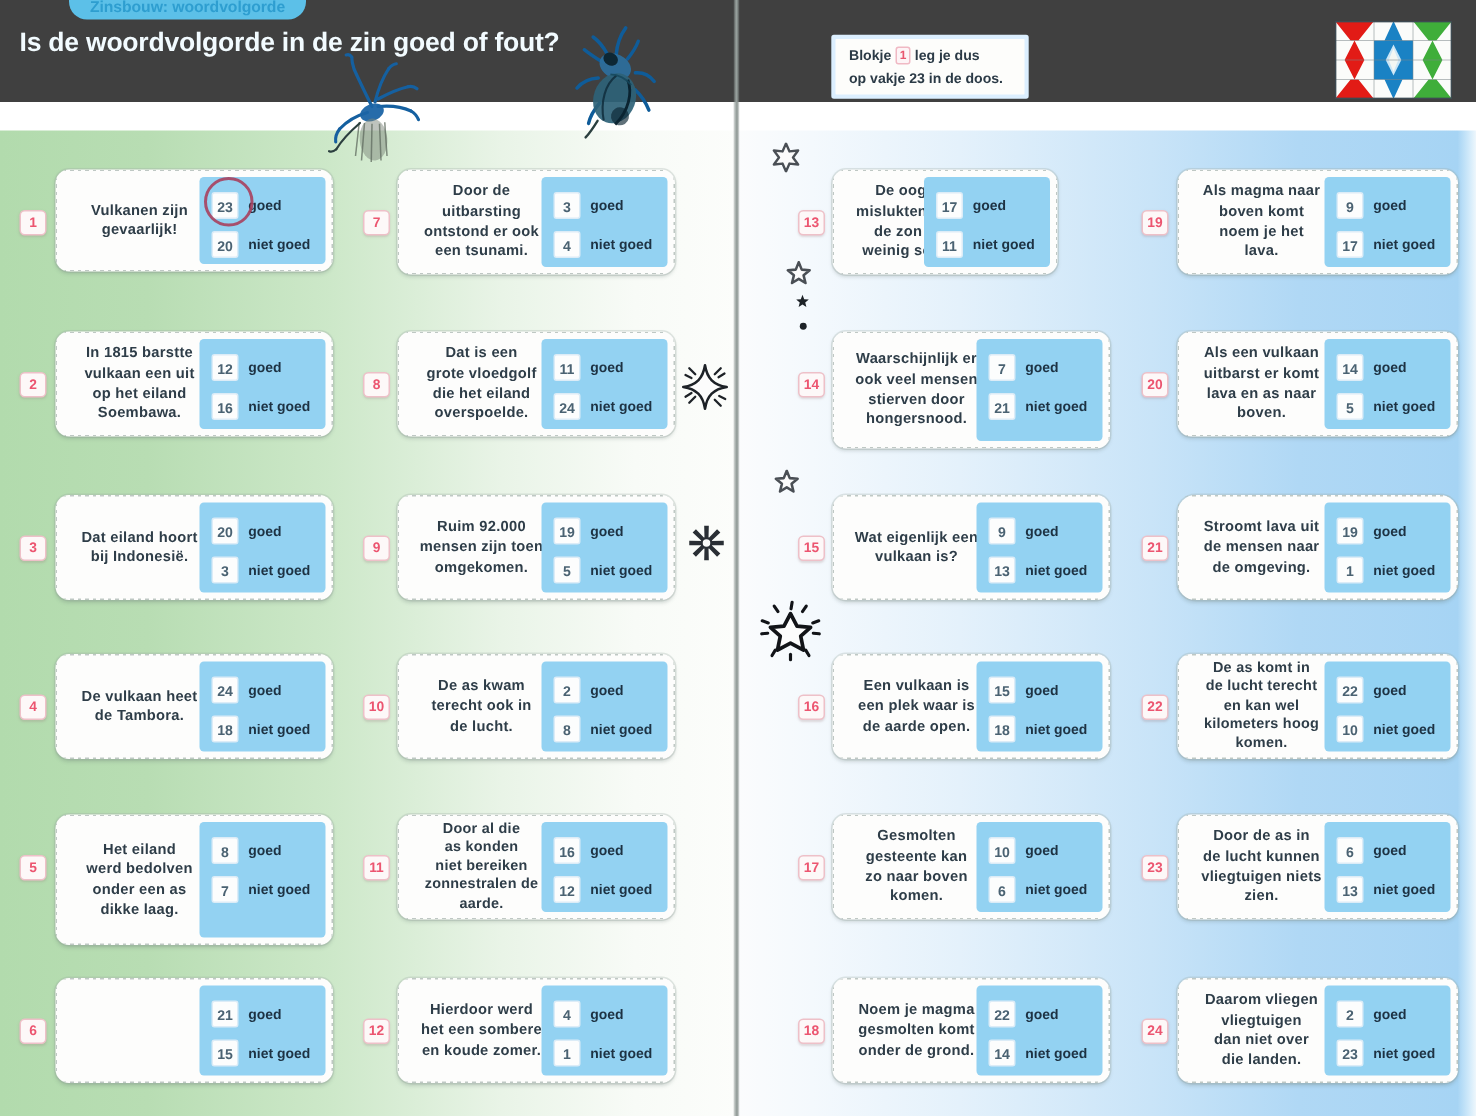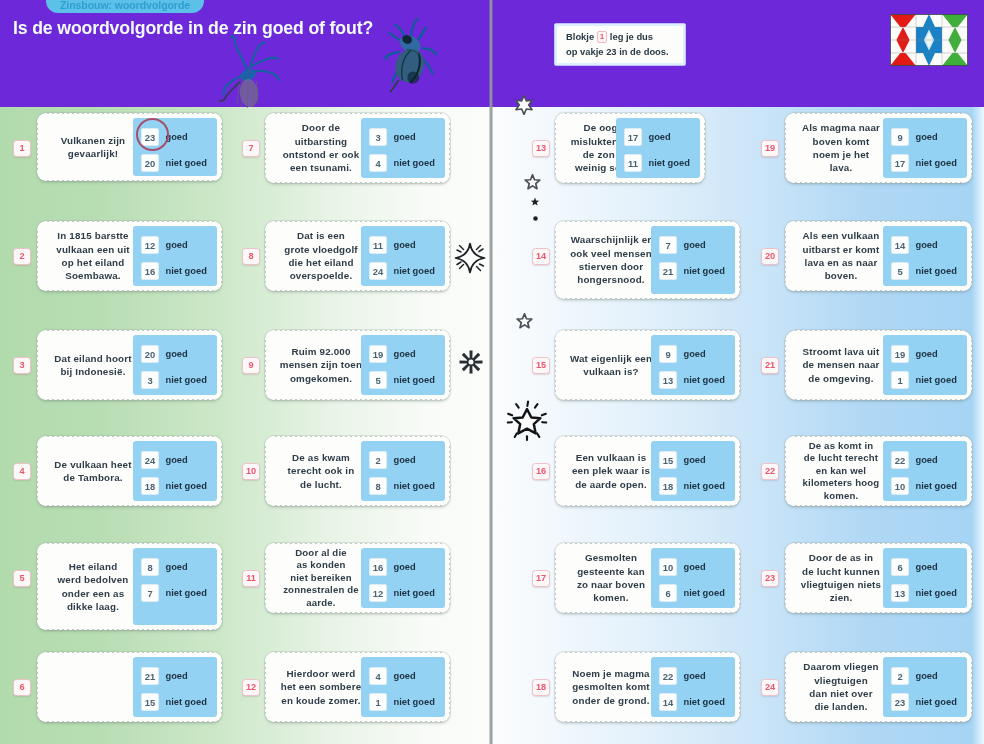--- a/index.html
+++ b/index.html
@@ -6,21 +6,21 @@
 body{width:984px;height:744px;overflow:hidden;font-family:"Liberation Sans",sans-serif;
   background:#fff;position:relative;}
 #page{position:absolute;inset:0;width:984px;height:744px;overflow:hidden;}
 .pagebg{position:absolute;top:87px;left:0;width:984px;height:657px;}
 .pagebg .leftpg{position:absolute;left:0;top:0;width:492px;height:657px;
   background:linear-gradient(to right,#b2dbad 0%,#b8ddb3 20%,#cde8c9 45%,#e9f4e7 68%,#f8fbf7 86%,#fcfdfb 100%);}
 .pagebg .rightpg{position:absolute;left:492px;top:0;width:492px;height:657px;
   background:linear-gradient(to right,#fbfcfd 0%,#f4f9fd 10%,#e4f1fb 30%,#c9e4f8 56%,#b0d8f5 76%,#a6d4f4 97.5%,#cfe9fa 99%,#eef7fc 100%);}
 .spine{position:absolute;left:489px;top:0;width:4px;height:744px;z-index:5;
   background:linear-gradient(to right,rgba(120,130,128,.25),#9aa3a0 45%,#8e9794 60%,rgba(120,130,128,.18));}
-.header{position:absolute;left:0;top:0;width:984px;height:107px;background:#6d28d9;}
+.header{position:absolute;left:0;top:0;width:984px;height:68px;background:#404040;}
 .tab{position:absolute;left:46px;top:-11px;width:158px;height:24px;border-radius:12px;
   background:#5cc0e8;color:#2e9ed0;font-size:10.5px;font-weight:700;
   display:flex;align-items:flex-end;justify-content:center;padding-bottom:2px;box-sizing:border-box;letter-spacing:-.05px;}
 .h-title{position:absolute;left:13px;top:18px;color:#f2fbff;font-size:17.7px;font-weight:700;
   letter-spacing:-.15px;font-family:"Liberation Sans",sans-serif;}
 .hintbox{position:absolute;left:557px;top:26px;width:126px;height:37px;background:#fdfdfb;
   border-radius:0.5px;box-shadow:0 0 0 2.8px #dcefff;}
 .hintbox .l1{position:absolute;left:9px;top:5px;font-size:9.4px;font-weight:700;color:#2b3a46;white-space:nowrap;}
 .hintbox .l2{position:absolute;left:9px;top:19.5px;font-size:9.4px;font-weight:700;color:#2b3a46;white-space:nowrap;}
 .minibadge{display:inline-block;border:1px solid #f0b9c4;background:#fdf4f6;color:#e8566e;

